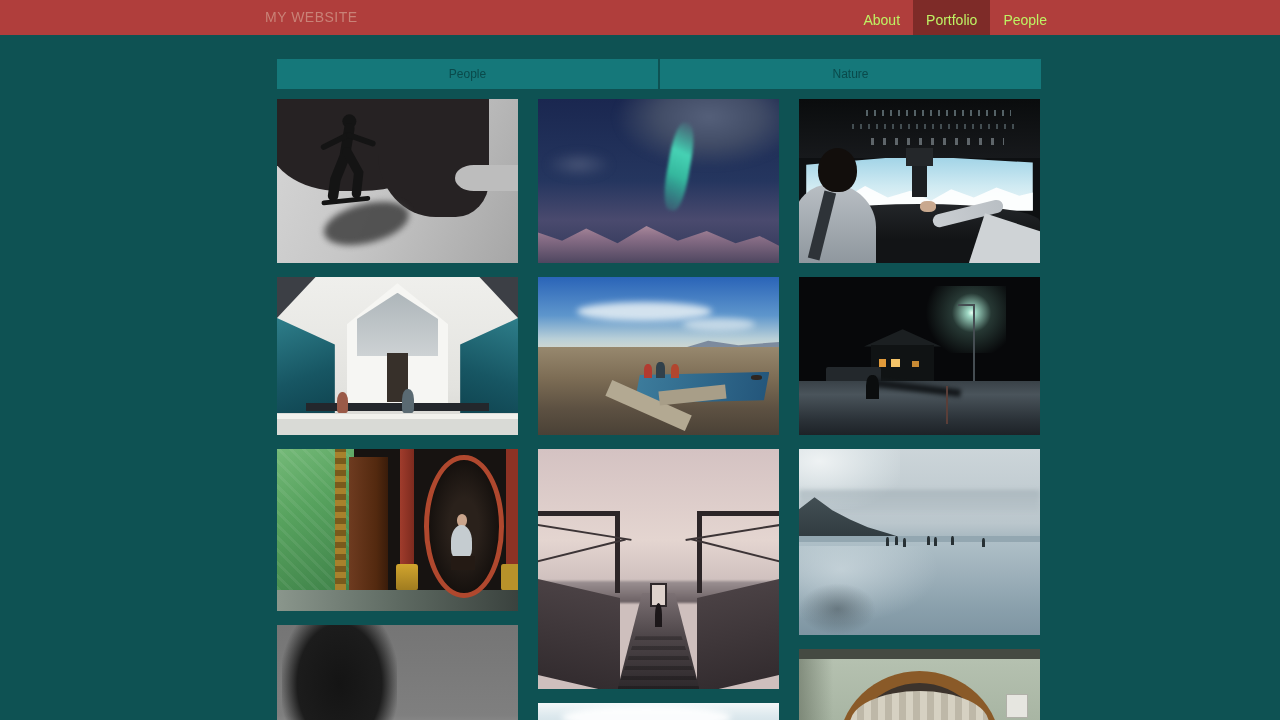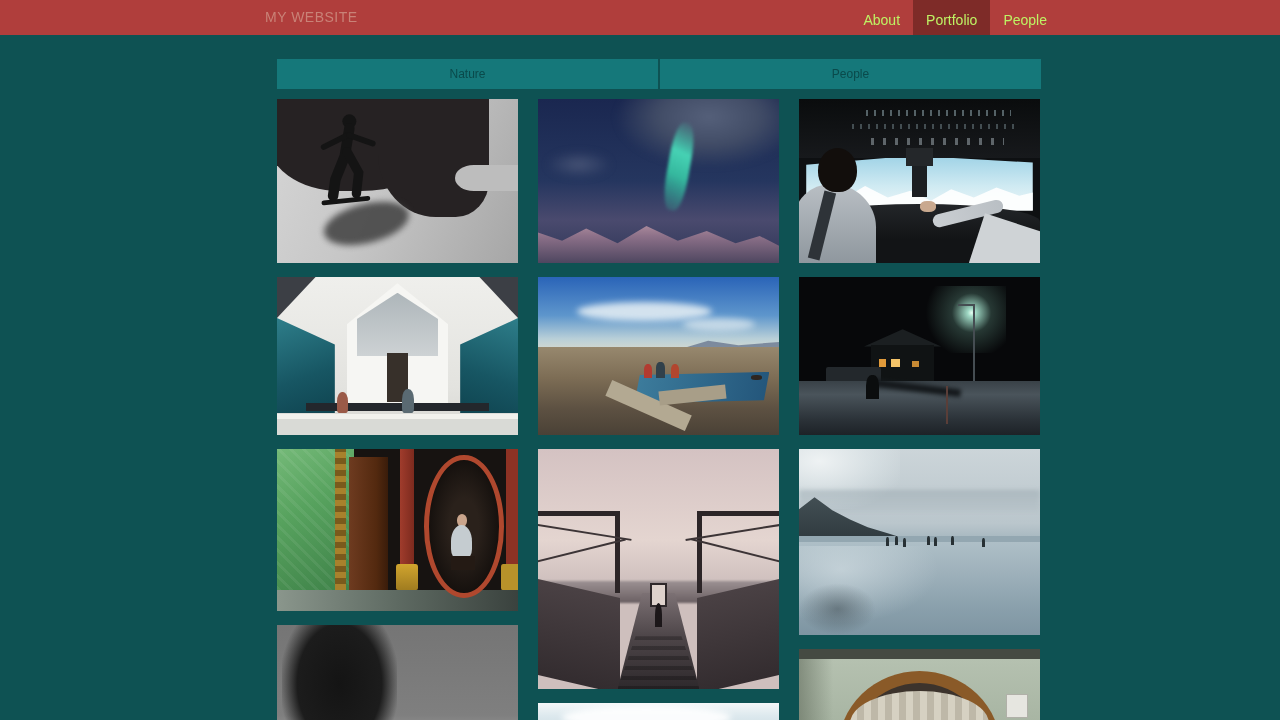--- a/index.html
+++ b/index.html
@@ -248,22 +248,22 @@
   <div class="brand">MY WEBSITE</div>
   <nav>
     <a class="nav-item">About</a>
     <a class="nav-item active">Portfolio</a>
     <a class="nav-item">People</a>
   </nav>
 </header>
 
 <main>
   <div class="tabs">
+    <button class="tab">People</button>
     <button class="tab">Nature</button>
-    <button class="tab">People</button>
   </div>
 
   <div class="gallery">
 
     <div class="gcol">
       <figure class="ph h164 ph-skate" title="Skateboarder riding a concrete bowl, black and white">
         <div class="sk-wall"></div>
         <div class="sk-wall2"></div>
         <div class="sk-lip"></div>
         <div class="sk-shadow"></div>

